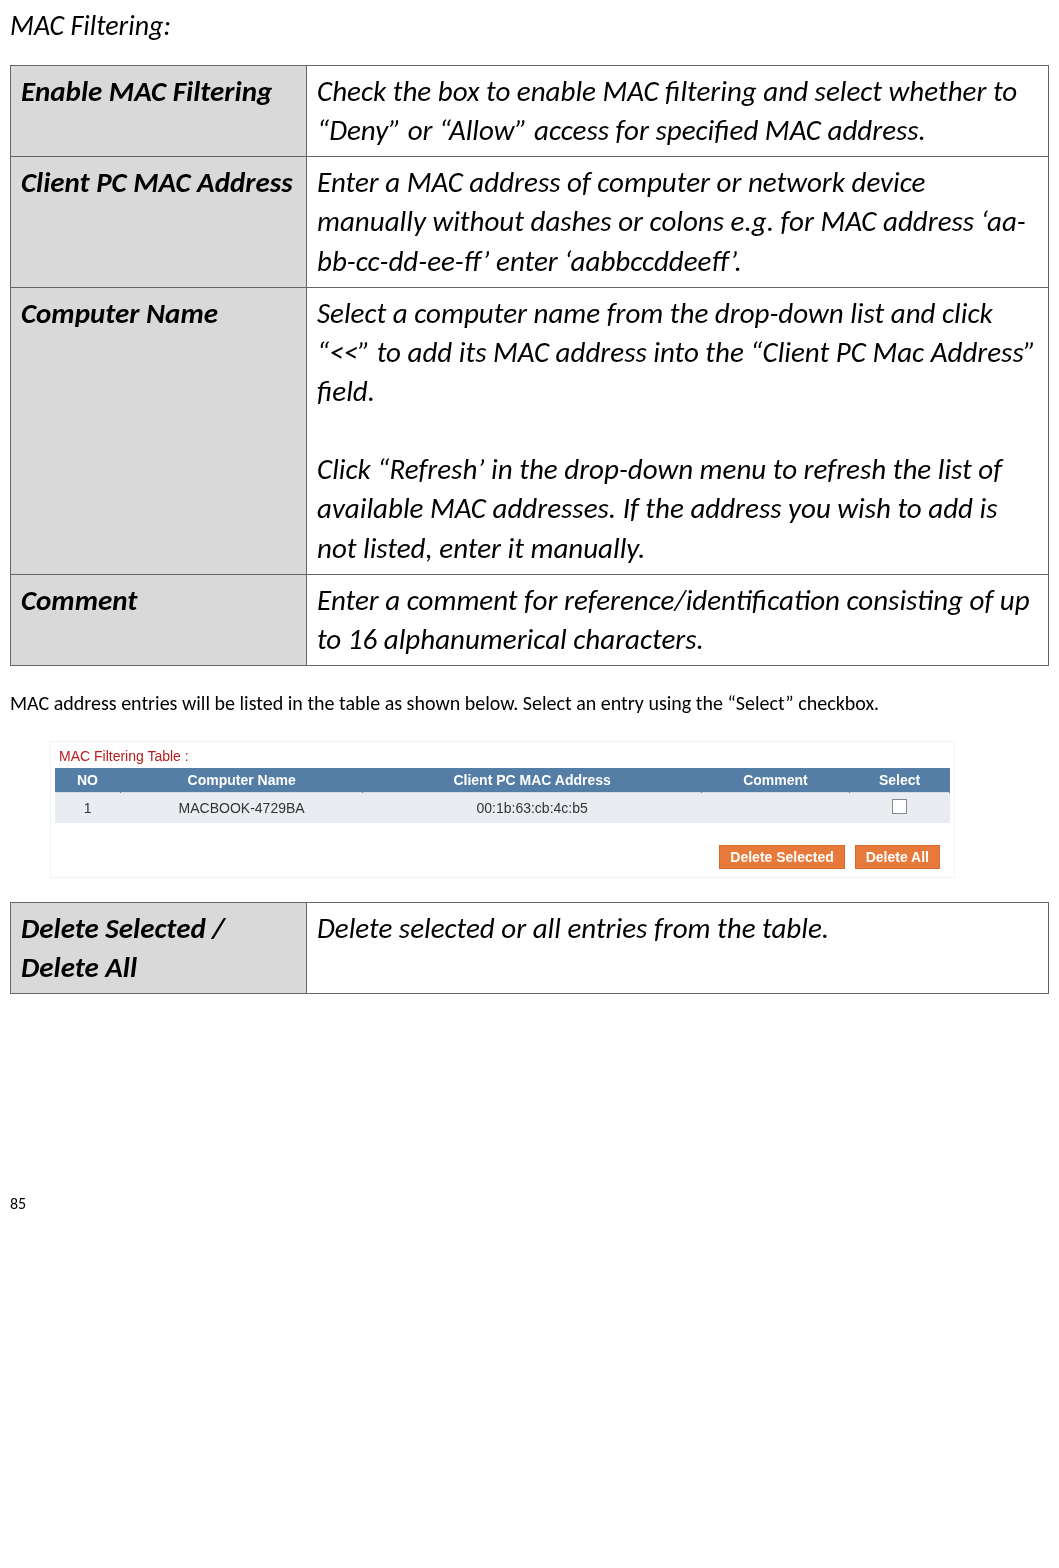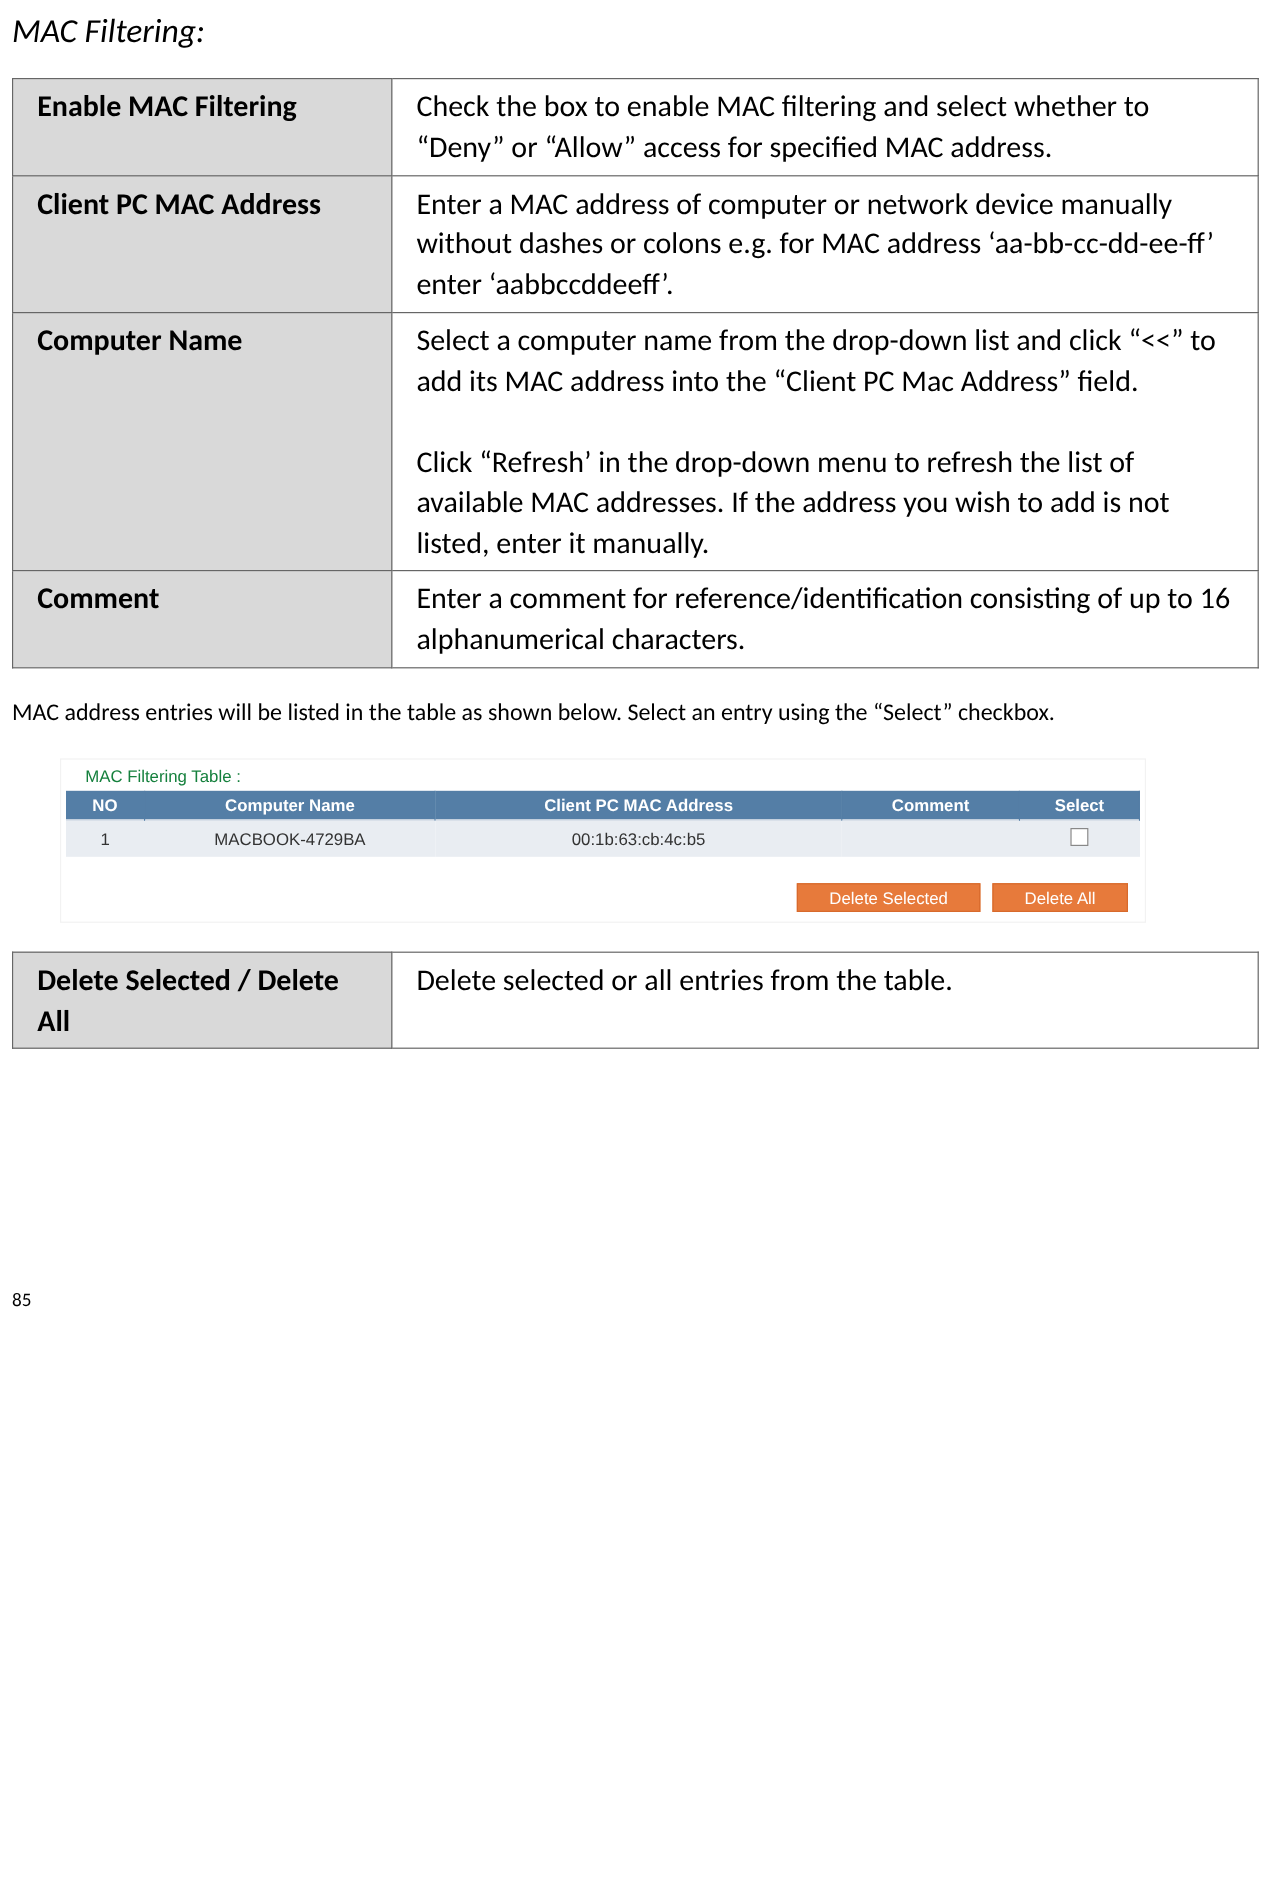--- a/index.html
+++ b/index.html
@@ -16,24 +16,25 @@
       font-style: italic;
       margin: 8px 0 22px 0;
     }
     table.desc-table {
       border-collapse: collapse;
       width: 100%;
       margin-bottom: 24px;
     }
     table.desc-table td {
       border: 1px solid #666;
-      padding: 6px 20px;
-      font-size: 25px;
+      padding: 6px 10px;
+      font-size: 29px;
       vertical-align: top;
       line-height: 1.35;
+      font-style: italic;
     }
     table.desc-table td.label {
       background: #d9d9d9;
       font-weight: bold;
       width: 275px;
     }
     .para {
       font-size: 20px;
       line-height: 1.35;
       margin: 10px 0 24px 0;
@@ -42,22 +43,22 @@
       margin: 0 0 24px 40px;
       border: 1px solid #f2f2f2;
       padding: 6px 4px 8px 4px;
       width: 895px;
       background: #fff;
       font-family: Tahoma, Arial, sans-serif;
       font-size: 14px;
     }
     .screenshot .caption {
       font-size: 14px;
-      color: #15803d;
-      margin: 0 0 4px 16px;
+      color: #b91c1c;
+      margin: 0 0 4px 4px;
     }
     .screenshot table {
       border-collapse: collapse;
       width: 100%;
       font-size: 14px;
       border-radius: 27px;
     }
     .screenshot thead td {
       background: #547ea6;
       color: #fff;
@@ -81,23 +82,24 @@
     .screenshot .btn-row {
       text-align: right;
       margin-top: 22px;
       padding-right: 10px;
     }
     .screenshot .btn {
       display: inline-block;
       background: #e77a3b;
       color: #fff;
       border: 1px solid #d86a2c;
-      padding: 3px 26px;
+      padding: 3px 10px;
       font-size: 14px;
       margin-left: 6px;
+      font-weight: bold;
     }
     .checkbox {
       display: inline-block;
       width: 13px;
       height: 13px;
       border: 1px solid #888;
       background: #fff;
     }
     .page-num {
       text-align: left;

